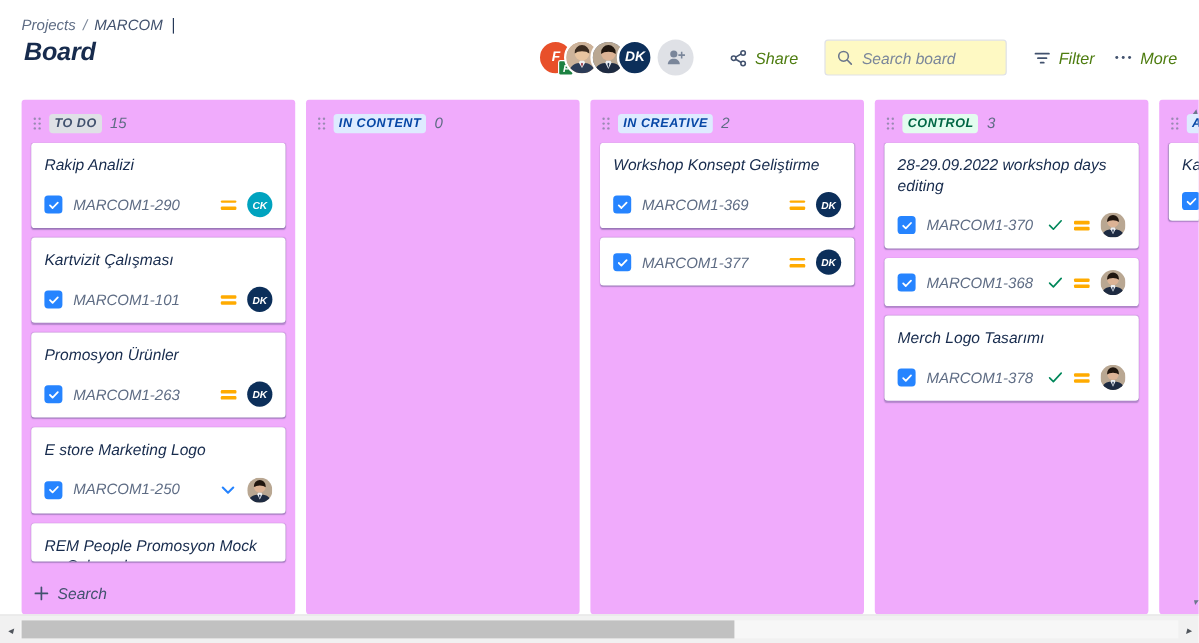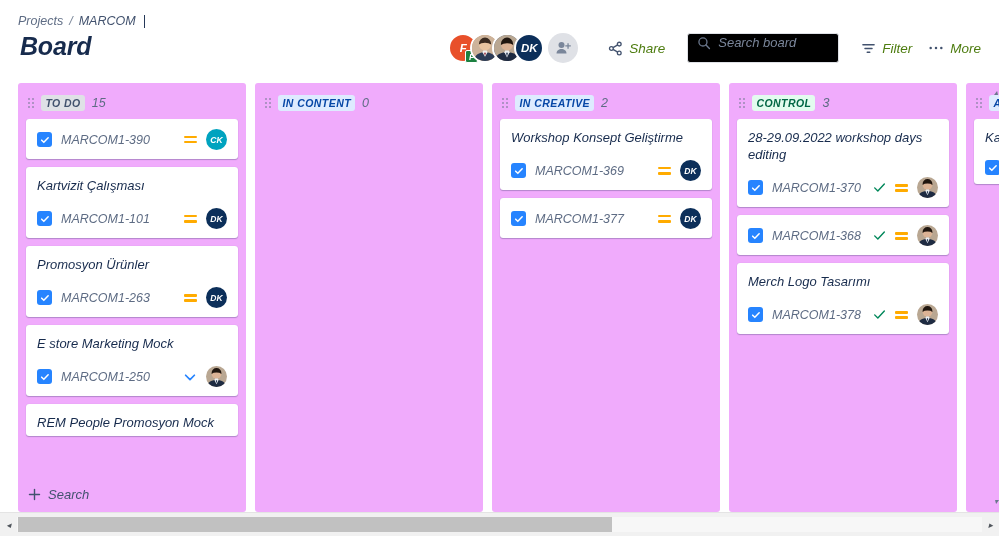--- a/index.html
+++ b/index.html
@@ -20,21 +20,21 @@
     white-space: nowrap;
   }
   .breadcrumb .sep { color: #7a8699; }
   .breadcrumb .crumb-current { color: #42526e; position: relative; padding-right:1px;}
   .breadcrumb .caret {
     display:inline-block; width:1px; height:13px; background:#253858;
     vertical-align:-2px; margin-left:1px;
   }
   .page-title {
     position: absolute; left: 20px; top: 32px;
-    font-size: 25px; font-weight: 600; color: #172b4d; letter-spacing: -0.2px;
+    font-size: 21px; font-weight: 600; color: #172b4d; letter-spacing: -0.2px;
   }
 
   .toolbar {
     position: absolute; right: 10px; top: 33px;
     display: flex; align-items: center; gap: 0px;
   }
   .avatars { display: flex; align-items: center; margin-right: 22px; }
   .av {
     width: 30px; height: 30px; border-radius: 50%;
     border: 2px solid #fff; margin-left: -8px;
@@ -56,21 +56,21 @@
     background: #dfe1e6; margin-left: 4px;
     display: flex; align-items: center; justify-content: center; flex: none;
   }
   .tb-btn {
     display: flex; align-items: center; gap: 6px;
     font-size: 13.5px; color: #4d7c0f; padding: 5px 8px; cursor: pointer;
     white-space: nowrap;
   }
   .searchbox {
     width: 152px; height: 30px; border: 1px solid #dfe1e6; border-radius: 3px;
-    background: #000000; display: flex; align-items: flex-end; gap: 7px;
+    background: #fef9c3; display: flex; align-items: center; gap: 7px;
     padding: 12px 9px; margin: 0 14px;
   }
   .searchbox .ph-text { font-size: 13px; color: #7a869a; }
   .icon { display: inline-flex; align-items: center; justify-content: center; flex: none; }
 
   
   .board {
     position: absolute; left: 0; top: 83px; right: 0; bottom: 24px;
     display: flex; gap: 9px; padding-left: 18px; overflow: hidden;
   }
@@ -256,27 +256,28 @@
             <i></i>
             <i></i>
             <i></i>
           </span>
         <span class="status-badge sb-gray">TO DO</span>
         <span class="col-count">15</span>
       </div>
       <div class="col-body">
 
         <div class="card">
-          <div class="card-foot">
-            <span class="type-icon">
-              <svg width="10" height="10" viewBox="0 0 12 12">
-                  <path d="M2 6.2 l2.6 2.6 l5.2 -5.4" fill="none" stroke="#fff" stroke-width="1.8" stroke-linecap="round" stroke-linejoin="round"></path>
-                </svg>
-            </span>
-            <span class="card-key">MARCOM1-390</span>
+          <div class="card-title">Rakip Analizi</div>
+          <div class="card-foot">
+            <span class="type-icon">
+              <svg width="10" height="10" viewBox="0 0 12 12">
+                  <path d="M2 6.2 l2.6 2.6 l5.2 -5.4" fill="none" stroke="#fff" stroke-width="1.8" stroke-linecap="round" stroke-linejoin="round"></path>
+                </svg>
+            </span>
+            <span class="card-key">MARCOM1-290</span>
             <span class="foot-right">
               <span class="prio-med">
                   <i></i>
                   <i></i>
                 </span>
               <span class="av-sm" style="background:#00a3bf;">
                   <span>CK</span>
                 </span>
             </span>
           </div>
@@ -318,21 +319,21 @@
                   <i></i>
                 </span>
               <span class="av-sm" style="background:#0c2f5a;">
                   <span>DK</span>
                 </span>
             </span>
           </div>
         </div>
 
         <div class="card">
-          <div class="card-title">E store Marketing Mock</div>
+          <div class="card-title">E store Marketing Logo</div>
           <div class="card-foot">
             <span class="type-icon">
               <svg width="10" height="10" viewBox="0 0 12 12">
                   <path d="M2 6.2 l2.6 2.6 l5.2 -5.4" fill="none" stroke="#fff" stroke-width="1.8" stroke-linecap="round" stroke-linejoin="round"></path>
                 </svg>
             </span>
             <span class="card-key">MARCOM1-250</span>
             <span class="foot-right">
               <span class="icon">
                 <svg width="14" height="14" viewBox="0 0 16 16">

